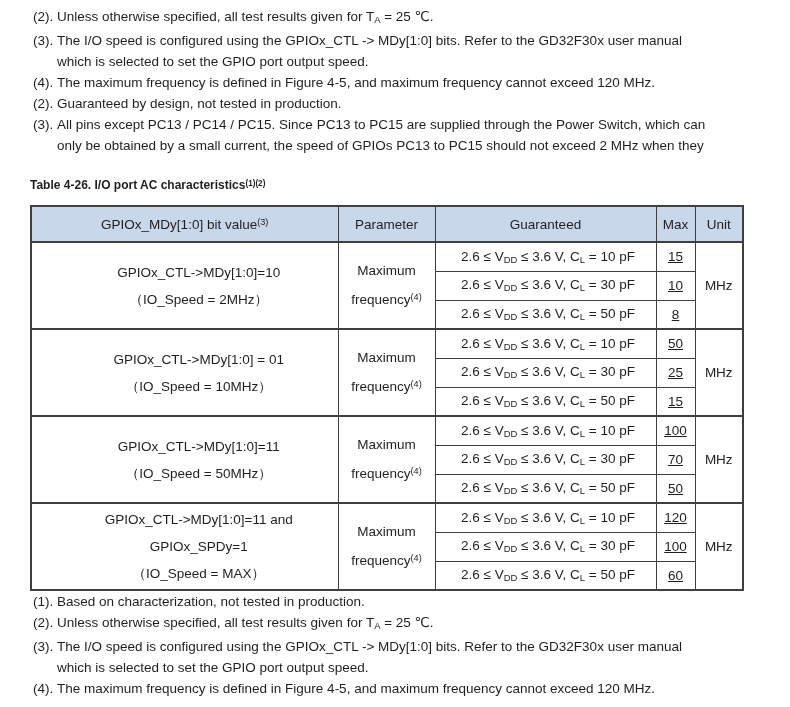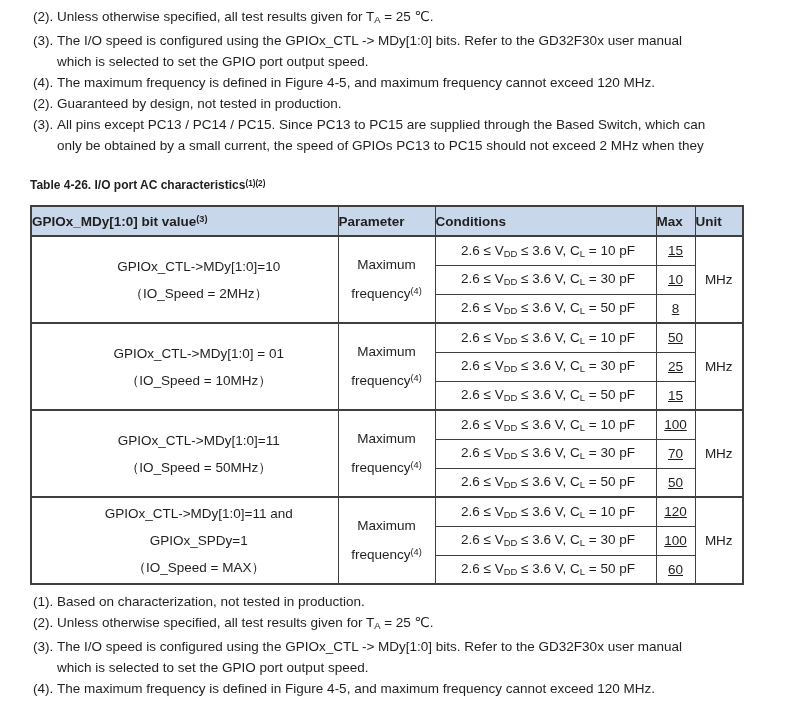--- a/index.html
+++ b/index.html
@@ -41,24 +41,24 @@
     table-layout: fixed;
     border: 2px solid var(--border, #3f3f3f);
   }
   .ac-table th, .ac-table td {
     border: 1px solid var(--border, #3f3f3f);
     padding: 0;
     font-size: 13.5px;
     color: var(--text, #1f1f1f);
   }
   .ac-table th {
-    height: 30px;
+    height: 36px;
     background: var(--header-bg, #c9d7ea);
-    font-weight: bold;
-    text-align: left;
+    font-weight: normal;
+    text-align: center;
     border-bottom: 2px solid var(--border, #3f3f3f);
   }
   .ac-table tr.group-start td { border-top: 2px solid var(--border, #3f3f3f); }
   td.c-bit  { text-align: center; vertical-align: middle; padding-left: 28px; }
   .bit-line { line-height: 27px; white-space: nowrap; }
   td.c-param{ text-align: center; vertical-align: middle; line-height: 26px; padding: 0 2px; }
   td.c-cond { height: 29px; text-align: center; padding-left: 5px; white-space: nowrap; }
   td.c-max  { height: 29px; text-align: center; text-decoration: underline; }
   td.c-unit { text-align: center; vertical-align: middle; margin-left: 21px; }
 </style>
@@ -78,40 +78,40 @@
   <div class="note">
     <span class="note-num">(4).</span>
     <div class="note-line">The maximum frequency is defined in Figure 4-5, and maximum frequency cannot exceed 120 MHz.</div>
   </div>
   <div class="note">
     <span class="note-num">(2).</span>
     <div class="note-line">Guaranteed by design, not tested in production.</div>
   </div>
   <div class="note">
     <span class="note-num">(3).</span>
-    <div class="note-line">All pins except PC13 / PC14 / PC15. Since PC13 to PC15 are supplied through the Based Switch, which can</div>
+    <div class="note-line">All pins except PC13 / PC14 / PC15. Since PC13 to PC15 are supplied through the Power Switch, which can</div>
     <div class="note-line">only be obtained by a small current, the speed of GPIOs PC13 to PC15 should not exceed 2 MHz when they</div>
   </div>
 </div>
 
 <div class="table-title">Table 4-26. I/O port AC characteristics<sup>(1)(2)</sup></div>
 
 <table class="ac-table">
   <colgroup>
     <col style="width:307px">
       <col style="width:97px">
       <col style="width:221px">
       <col style="width:39px">
       <col style="width:48px">
   </colgroup>
   <tbody>
       <tr>
     <th>GPIOx_MDy[1:0] bit value<sup>(3)</sup></th>
     <th>Parameter</th>
-    <th>Conditions</th>
+    <th>Guaranteed</th>
     <th>Max</th>
     <th>Unit</th>
   </tr>
 
   <tr class="group-start">
     <td class="c-bit" rowspan="3">
       <div class="bit-line">GPIOx_CTL-&gt;MDy[1:0]=10</div>
       <div class="bit-line">（IO_Speed = 2MHz）</div>
     </td>
     <td class="c-param" rowspan="3">Maximum frequency<sup>(4)</sup></td>

